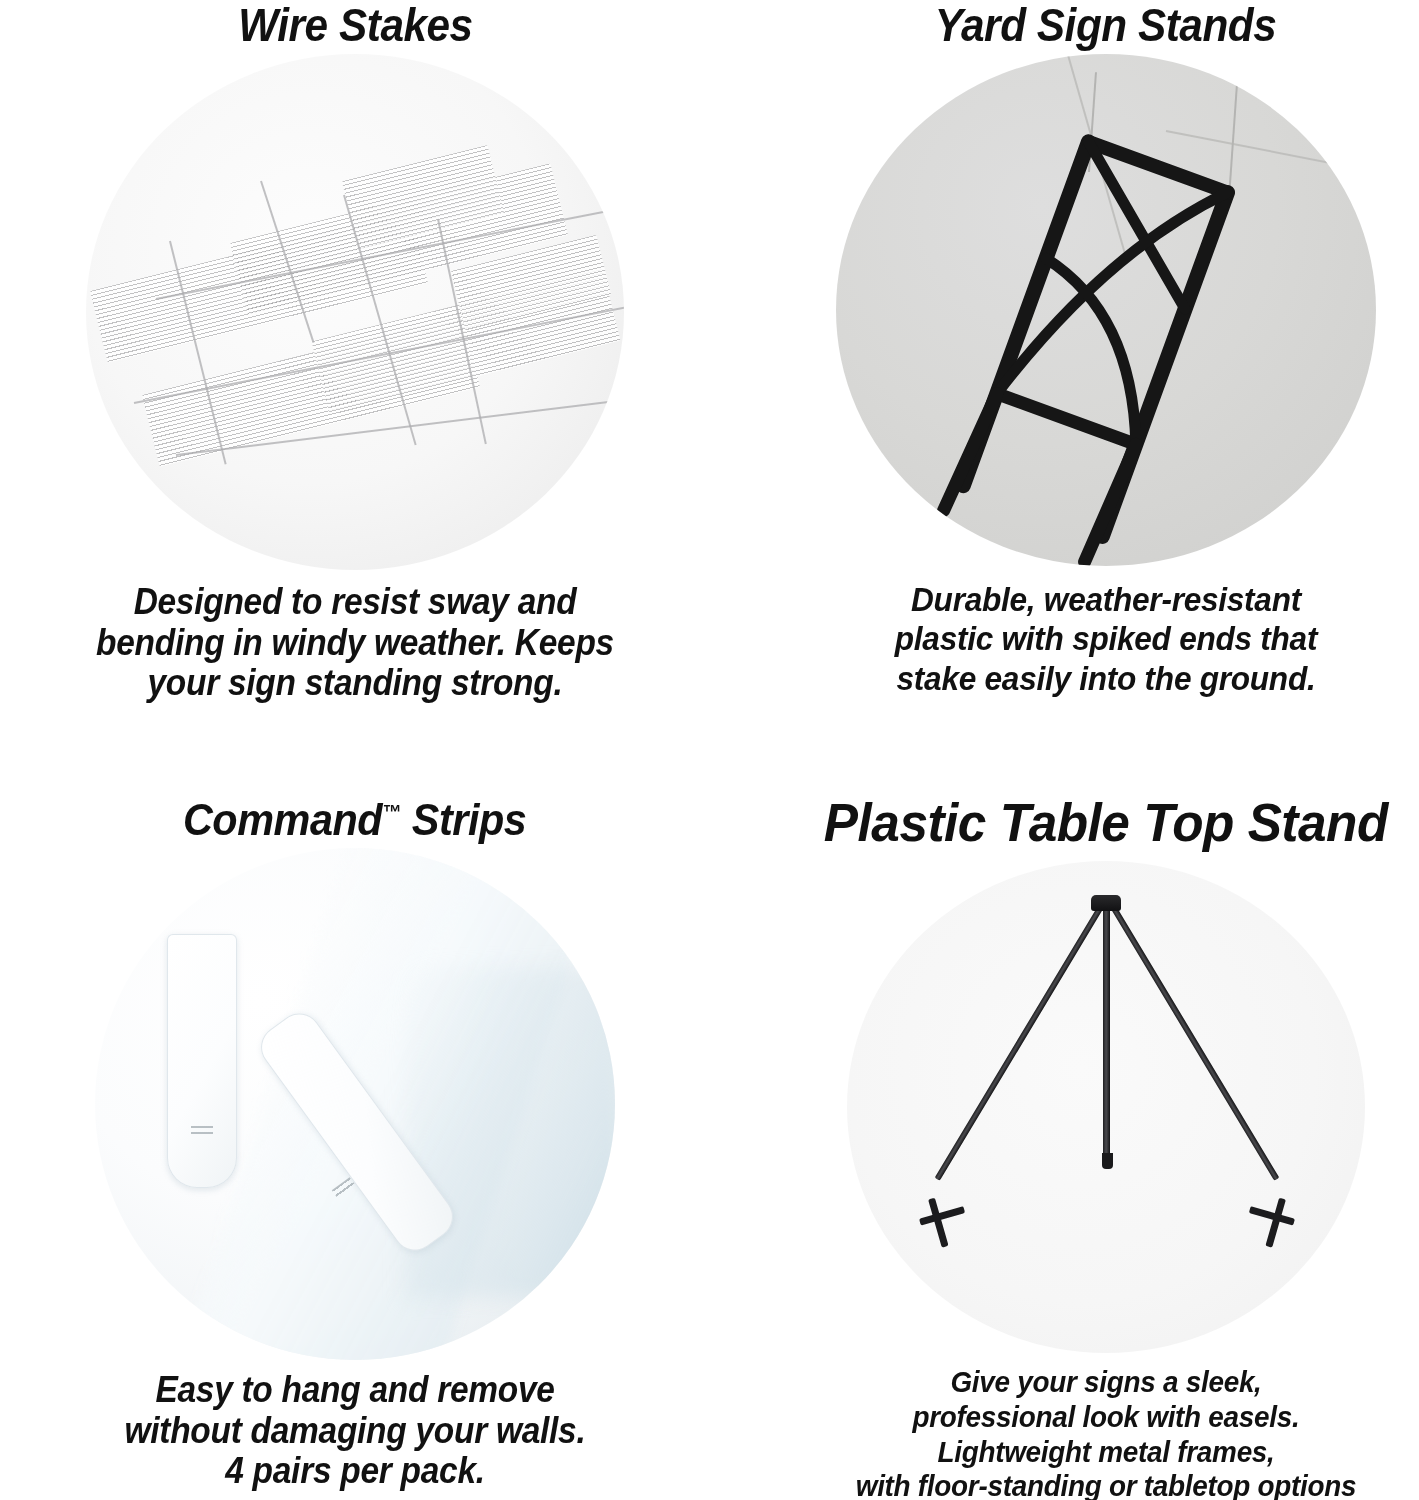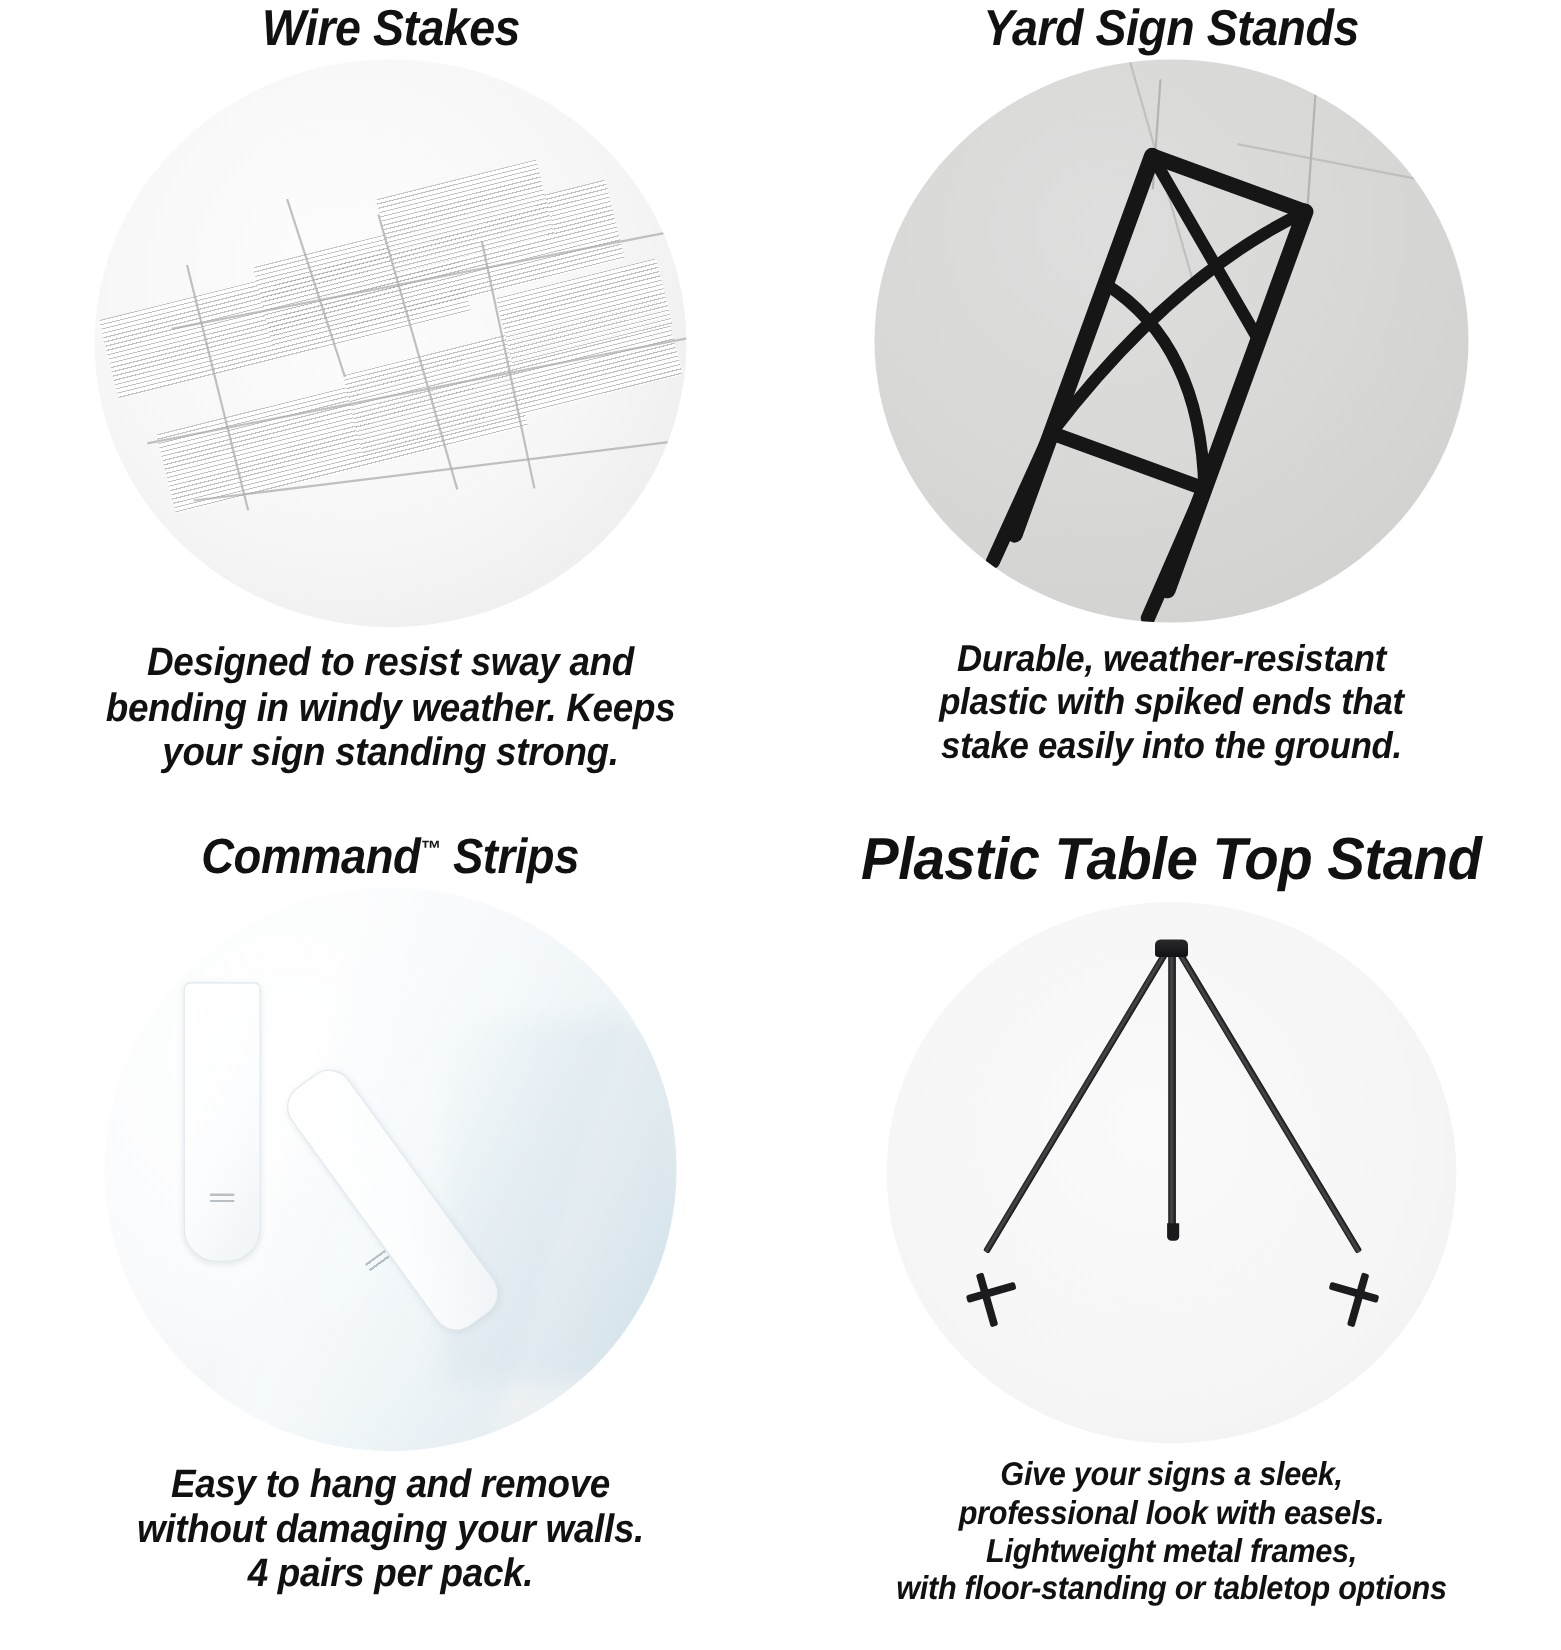--- a/index.html
+++ b/index.html
@@ -20,20 +20,21 @@
     height: 1500px;
     background: #ffffff;
   }
 
   .grid {
     display: grid;
     grid-template-columns: 710px 709px;
     grid-template-rows: 752px 748px;
     width: 1419px;
     height: 1355px;
+    gap: 41px;
   }
 
   .cell {
     position: relative;
     display: flex;
     flex-direction: column;
     align-items: center;
     overflow: hidden;
   }
 

